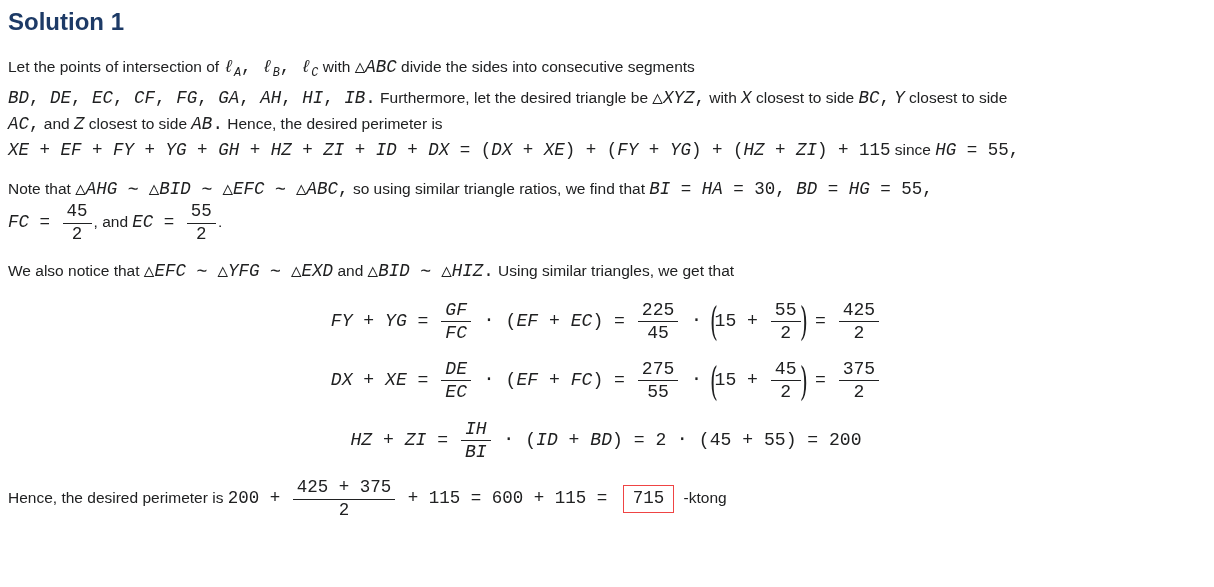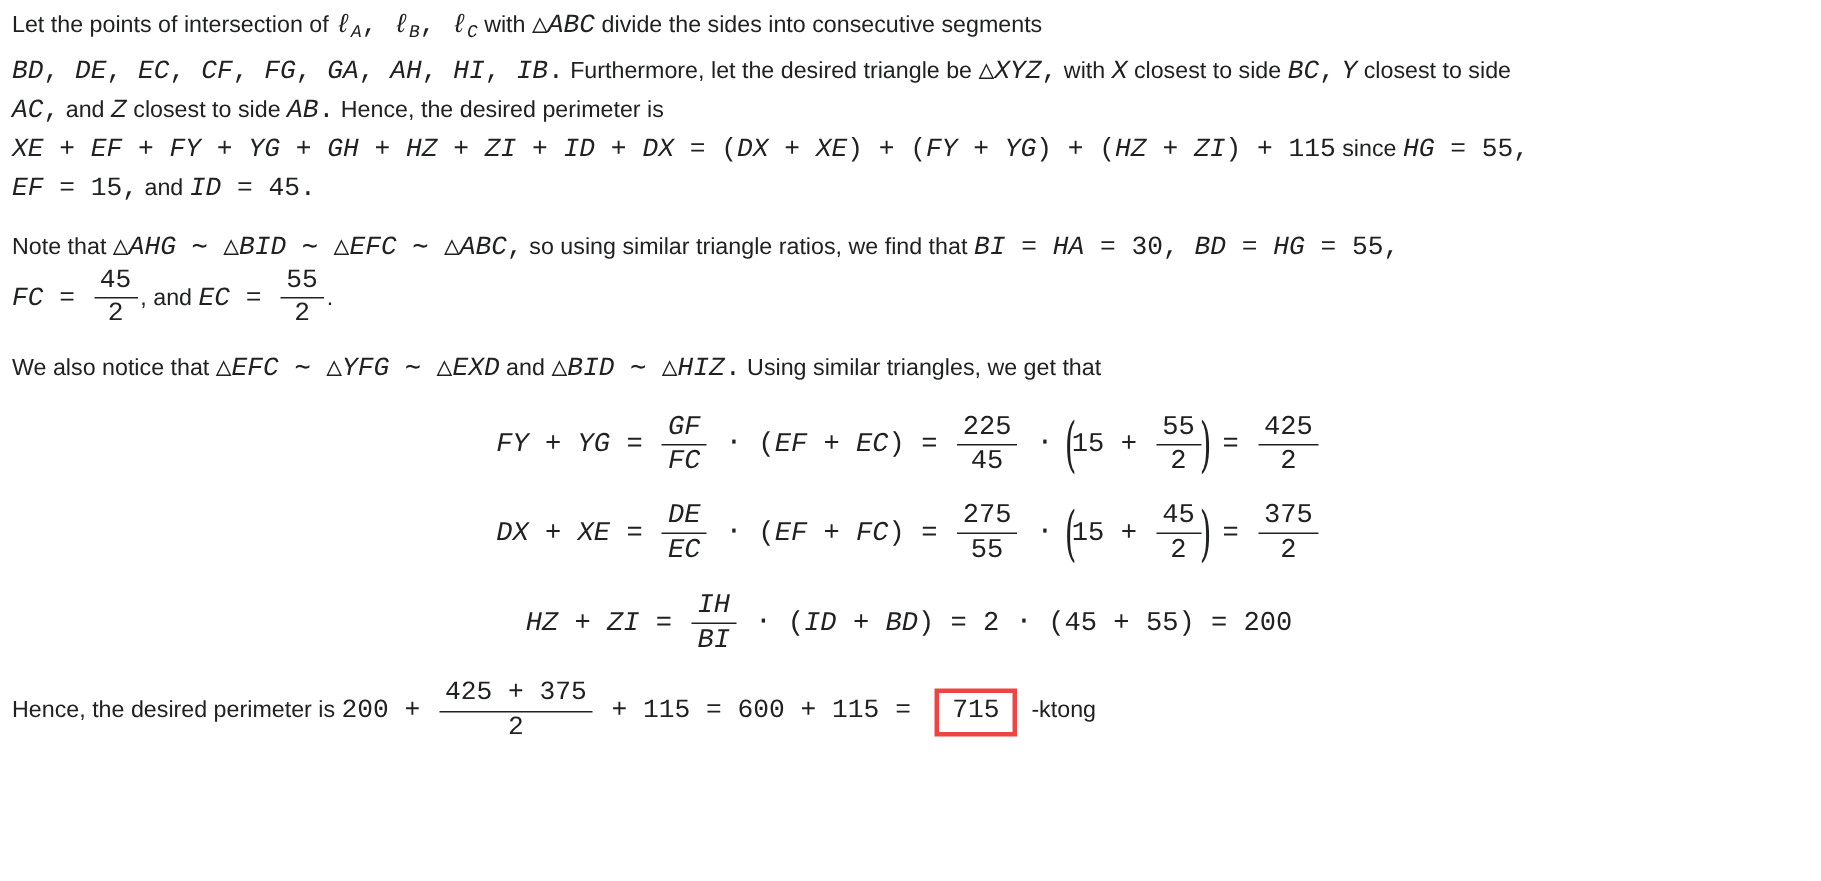--- a/index.html
+++ b/index.html
@@ -40,36 +40,36 @@
     text-align:center; font-size:16px; margin:16px 0;
   }
 
   .bigp {
     display:inline-block; font-family:"DejaVu Serif", serif; font-style:normal;
     font-size:2.5em; line-height:0.85; vertical-align:middle;
     transform:scaleX(0.5); margin:0 -7px;
   }
 
   .boxed {
-    display:inline-block; border:3px solid #ef4444;
+    display:inline-block; border:1px solid #ef4444;
     padding:2px 9px; margin:0 5px; line-height:1.25;
     vertical-align:baseline;
   }
 </style>
 </head>
 <body>
 
 <div class="page">
+  <h2 class="title">Solution 1</h2>
 
   <div class="para">
       <div class="line"><span class="txt">Let the points of intersection of </span><span class="math"><span class="mi">ℓ</span><span class="msub">A</span><span class="mn">, </span><span class="mi">ℓ</span><span class="msub">B</span><span class="mn">, </span><span class="mi">ℓ</span><span class="msub">C</span></span><span class="txt"> with </span><span class="math"><span class="mn">△</span><span class="mi">ABC</span></span><span class="txt"> divide the sides into consecutive segments</span></div>
       <div class="line"><span class="math"><span class="mi">BD</span><span class="mn">, </span><span class="mi">DE</span><span class="mn">, </span><span class="mi">EC</span><span class="mn">, </span><span class="mi">CF</span><span class="mn">, </span><span class="mi">FG</span><span class="mn">, </span><span class="mi">GA</span><span class="mn">, </span><span class="mi">AH</span><span class="mn">, </span><span class="mi">HI</span><span class="mn">, </span><span class="mi">IB</span><span class="mn">.</span></span><span class="txt"> Furthermore, let the desired triangle be </span><span class="math"><span class="mn">△</span><span class="mi">XYZ</span><span class="mn">,</span></span><span class="txt"> with </span><span class="math"><span class="mi">X</span></span><span class="txt"> closest to side </span><span class="math"><span class="mi">BC</span><span class="mn">,</span></span><span class="txt"> </span><span class="math"><span class="mi">Y</span></span><span class="txt"> closest to side</span></div>
       <div class="line"><span class="math"><span class="mi">AC</span><span class="mn">,</span></span><span class="txt"> and </span><span class="math"><span class="mi">Z</span></span><span class="txt"> closest to side </span><span class="math"><span class="mi">AB</span><span class="mn">.</span></span><span class="txt"> Hence, the desired perimeter is</span></div>
       <div class="line"><span class="math"><span class="mi">XE</span><span class="mn"> + </span><span class="mi">EF</span><span class="mn"> + </span><span class="mi">FY</span><span class="mn"> + </span><span class="mi">YG</span><span class="mn"> + </span><span class="mi">GH</span><span class="mn"> + </span><span class="mi">HZ</span><span class="mn"> + </span><span class="mi">ZI</span><span class="mn"> + </span><span class="mi">ID</span><span class="mn"> + </span><span class="mi">DX</span><span class="mn"> = (</span><span class="mi">DX</span><span class="mn"> + </span><span class="mi">XE</span><span class="mn">) + (</span><span class="mi">FY</span><span class="mn"> + </span><span class="mi">YG</span><span class="mn">) + (</span><span class="mi">HZ</span><span class="mn"> + </span><span class="mi">ZI</span><span class="mn">) + 115</span></span><span class="txt"> since </span><span class="math"><span class="mi">HG</span><span class="mn"> = 55,</span></span></div>
-      <div class="line"><span class="math"><span class="mi">EF</span><span class="mn"> = 15,</span></span><span class="txt"> and </span><span class="math"><span class="mi">ID</span><span class="mn"> = 45.</span></span></div>
     </div>
 
   <div class="para">
       <div class="line"><span class="txt">Note that </span><span class="math"><span class="mn">△</span><span class="mi">AHG</span><span class="mn"> ∼ △</span><span class="mi">BID</span><span class="mn"> ∼ △</span><span class="mi">EFC</span><span class="mn"> ∼ △</span><span class="mi">ABC</span><span class="mn">,</span></span><span class="txt"> so using similar triangle ratios, we find that </span><span class="math"><span class="mi">BI</span><span class="mn"> = </span><span class="mi">HA</span><span class="mn"> = 30, </span><span class="mi">BD</span><span class="mn"> = </span><span class="mi">HG</span><span class="mn"> = 55,</span></span></div>
       <div class="line"><span class="math"><span class="mi">FC</span><span class="mn"> = </span></span><span class="frac"><span class="num"><span class="mn">45</span></span><span class="den"><span class="mn">2</span></span></span><span class="txt">, and </span><span class="math"><span class="mi">EC</span><span class="mn"> = </span></span><span class="frac"><span class="num"><span class="mn">55</span></span><span class="den"><span class="mn">2</span></span></span><span class="txt">.</span></div>
     </div>
 
   <div class="para">
       <div class="line"><span class="txt">We also notice that </span><span class="math"><span class="mn">△</span><span class="mi">EFC</span><span class="mn"> ∼ △</span><span class="mi">YFG</span><span class="mn"> ∼ △</span><span class="mi">EXD</span></span><span class="txt"> and </span><span class="math"><span class="mn">△</span><span class="mi">BID</span><span class="mn"> ∼ △</span><span class="mi">HIZ</span><span class="mn">.</span></span><span class="txt"> Using similar triangles, we get that</span></div>
     </div>

